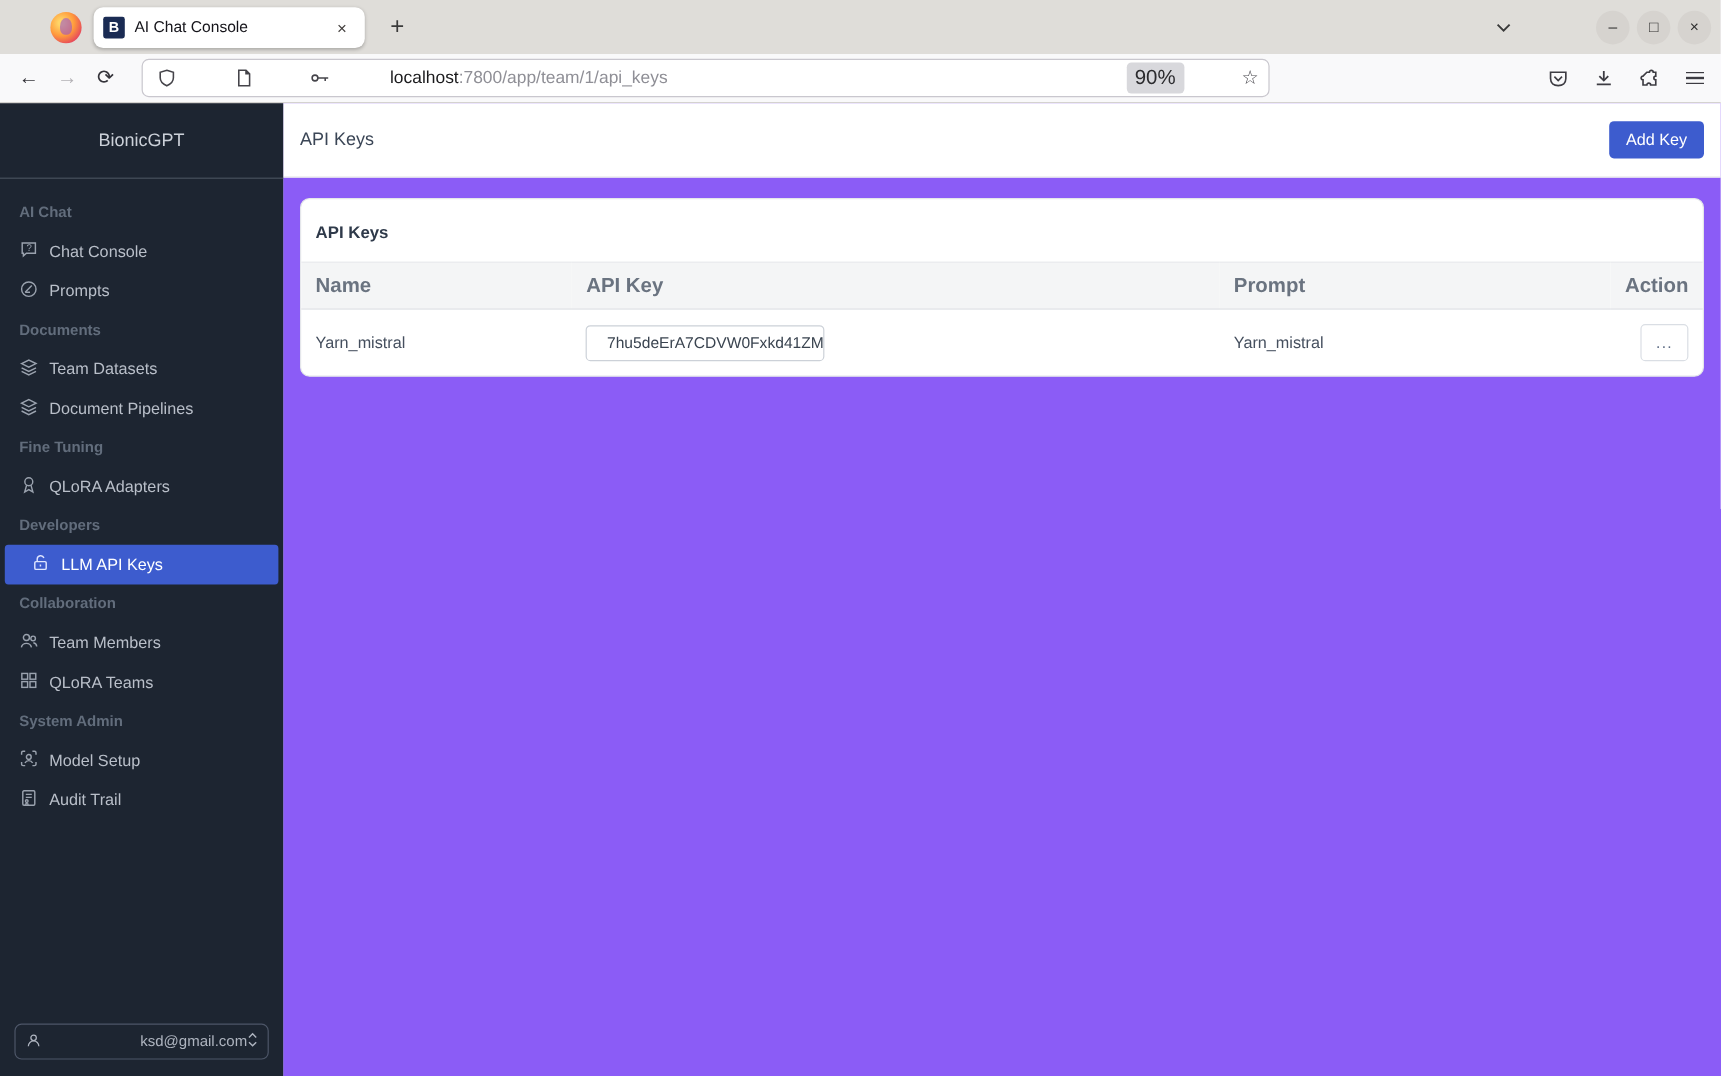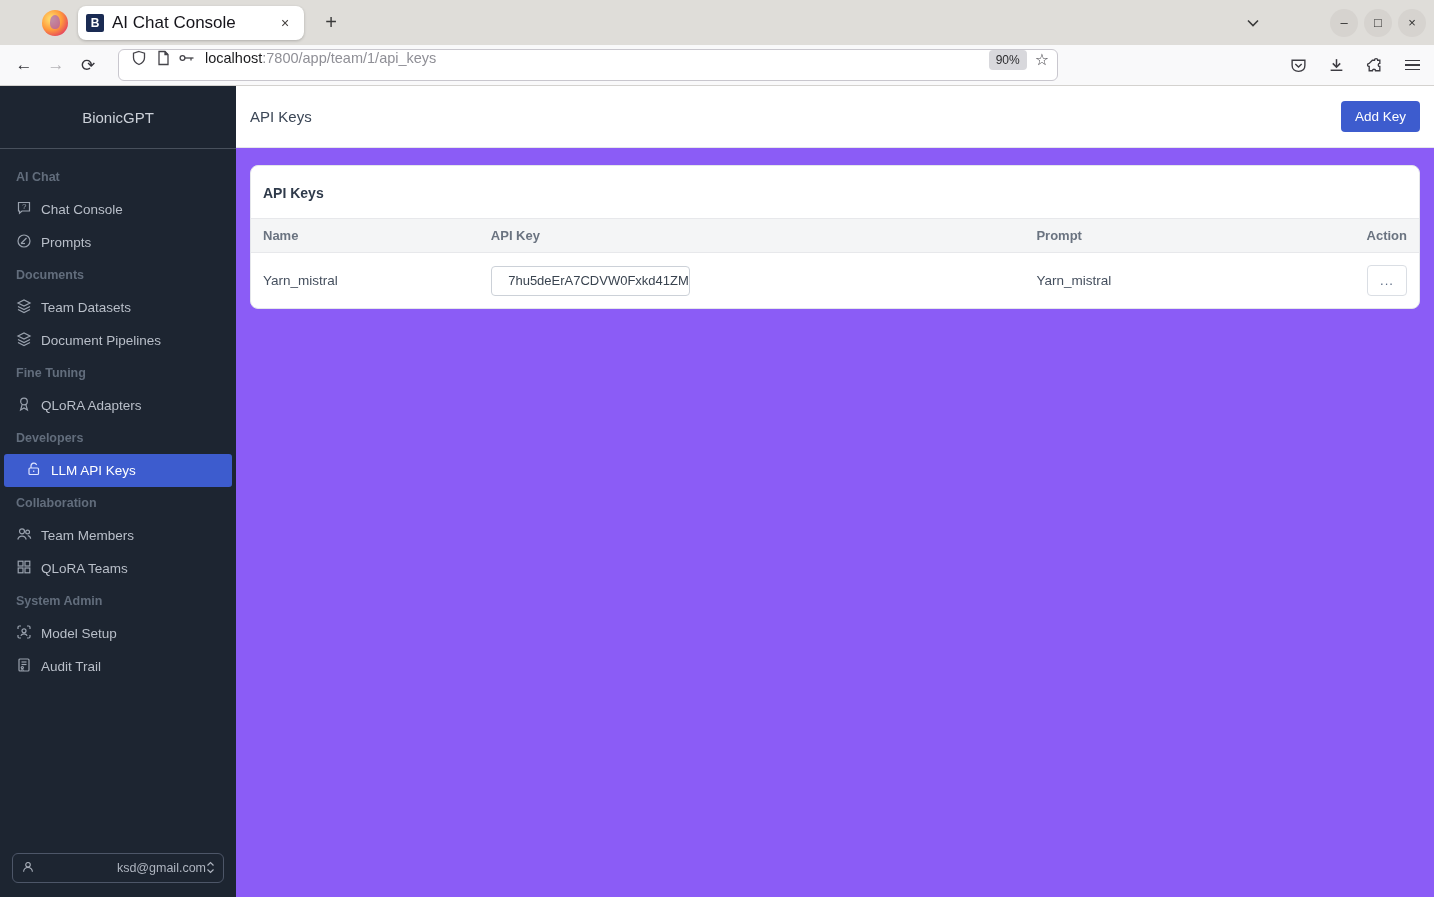--- a/index.html
+++ b/index.html
@@ -10,42 +10,42 @@
   .titlebar { height:45px; background:#dfddd9; display:flex; align-items:center; position:relative; }
   .fx-logo { width:26px; height:26px; margin-left:42px; border-radius:50%;
     background:radial-gradient(circle at 35% 35%, #ffd567 10%, #ff9a3c 45%, #e4405f 80%, #b5007f 100%);
     position:relative; }
   .fx-logo::after { content:""; position:absolute; left:8px; top:5px; width:10px; height:14px;
     border-radius:50% 50% 40% 40%; background:#8f4bd1; opacity:.55; }
   .tab { margin-left:10px; width:226px; height:34px; background:#fff; border-radius:8px;
     box-shadow:0 1px 3px rgba(0,0,0,.22); display:flex; align-items:center; padding:0 8px; }
   .favicon { width:18px; height:18px; background:#1a2b53; color:#fff; font-size:12px; font-weight:bold;
     display:flex; align-items:center; justify-content:center; border-radius:2px; }
-  .tab-title { flex:1; margin-left:8px; font-size:17px; color:#15141a; white-space:nowrap; overflow:hidden; }
+  .tab-title { flex:1; margin-left:8px; font-size:13px; color:#15141a; white-space:nowrap; overflow:hidden; }
   .tab-close { width:22px; height:22px; border-radius:4px; display:flex; align-items:center; justify-content:center;
     color:#44403e; font-size:14px; }
   .newtab-btn { margin-left:12px; width:30px; height:30px; border-radius:6px; display:flex; align-items:center;
     justify-content:center; font-size:20px; color:#3a3a3a; font-weight:300; }
   .titlebar-right { position:absolute; right:8px; top:0; height:45px; display:flex; align-items:center; gap:6px; }
   .tabs-chevron { width:30px; height:30px; display:flex; align-items:center; justify-content:center;
     color:#3a3a3a; font-size:14px; margin-right:56px; }
   .winbtn { width:28px; height:28px; border-radius:50%; background:#d6d3cf; display:flex; align-items:center;
     justify-content:center; font-size:13px; color:#2e2e2e; }
 
   .toolbar { height:41px; background:#f9f9fa; border-bottom:1px solid #d4d2cf; display:flex; align-items:center; padding:0 8px; }
   .nav-btn { width:32px; height:30px; display:flex; align-items:center; justify-content:center; font-size:17px;
     color:#35343a; border-radius:4px; }
   .nav-btn.disabled { color:#b4b2b6; }
   .urlbar { margin-left:14px; width:940px; height:32px; background:#ffffff; border:1px solid #c9c7ce;
-    border-radius:6px; display:flex; align-items:flex-start; padding:0 8px; }
+    border-radius:6px; display:flex; align-items:center; padding:0 8px;gap:40px; }
   .urlbar .icn { display:flex; align-items:center; justify-content:center; width:24px; color:#45444a; }
   .url-text { flex:1; font-size:14.5px; margin-left:6px; white-space:nowrap; overflow:hidden; }
   .url-host { color:#1b1b1d; }
   .url-path { color:#8f8f96; }
-  .zoom-badge { background:#d8d8dc; color:#2b2b2e; font-size:12px; padding:3px 7px; border-radius:4px; margin-right:8px;margin-left:48px; }
+  .zoom-badge { background:#d8d8dc; color:#2b2b2e; font-size:17px; padding:3px 7px; border-radius:4px; margin-right:8px;margin-left:48px; }
   .star { color:#45444a; font-size:16px; }
   .toolbar-right { margin-left:auto; display:flex; align-items:center; gap:10px; }
   .tb-icn { width:28px; height:28px; display:flex; align-items:center; justify-content:center; color:#3d3c42; }
   .hamburger { display:flex; flex-direction:column; gap:3px; }
   .hamburger span { width:15px; height:1.6px; background:#3d3c42; display:block; }
 
   
   .app { display:flex; height:811px; }
   .sidebar { width:236px; background:#1d2531; color:#b9bfc9; display:flex; flex-direction:column; position:relative; }
   .brand { height:62px; display:flex; align-items:center; justify-content:center; color:#ccd1d9; font-size:15px; }
@@ -66,21 +66,21 @@
     justify-content:space-between; padding:0 14px; }
   .page-title { font-size:15px; color:#3b4656; }
   .btn-primary { background:#3d5cce; color:#fff; font-size:13.5px; border:none; border-radius:4px;
     padding:8px 14px; cursor:pointer; }
 
   .main { flex:1; padding:17px 14px; }
   .card { background:#fff; border:1px solid #e4e6ea; border-radius:8px; overflow:hidden; }
   .card-title { font-size:14px; font-weight:bold; color:#2f3a4a; padding:19px 12px 17px 12px; }
   table { width:100%; border-collapse:collapse; }
   thead th { background:#f4f5f6; border-top:1px solid #e7e8eb; border-bottom:1px solid #e7e8eb;
-    font-size:13px; color:#6a7380; text-align:left; padding:9px 12px; font-weight:bold; }
+    font-size:17px; color:#6a7380; text-align:left; padding:9px 12px; font-weight:bold; }
   thead th.right { text-align:center; }
   tbody td { font-size:13.5px; color:#454f5e; padding:12px; }
   .col-name  { width:230px; }
   .col-key   { width:551px; }
   .col-prompt{ width:334px; }
   .key-input { width:199px; height:30px; border:1px solid #ccd1d8; border-radius:4px; font-size:13px;
     color:#3a4450; text-align:right; font-family:"Liberation Sans",sans-serif; background:#fff; }
   .dots-btn { width:40px; height:31px; background:#fff; border:1px solid #dadee4; border-radius:4px;
     color:#5c6b84; font-size:13px; cursor:pointer; float:right; letter-spacing:1px; }
 </style>

